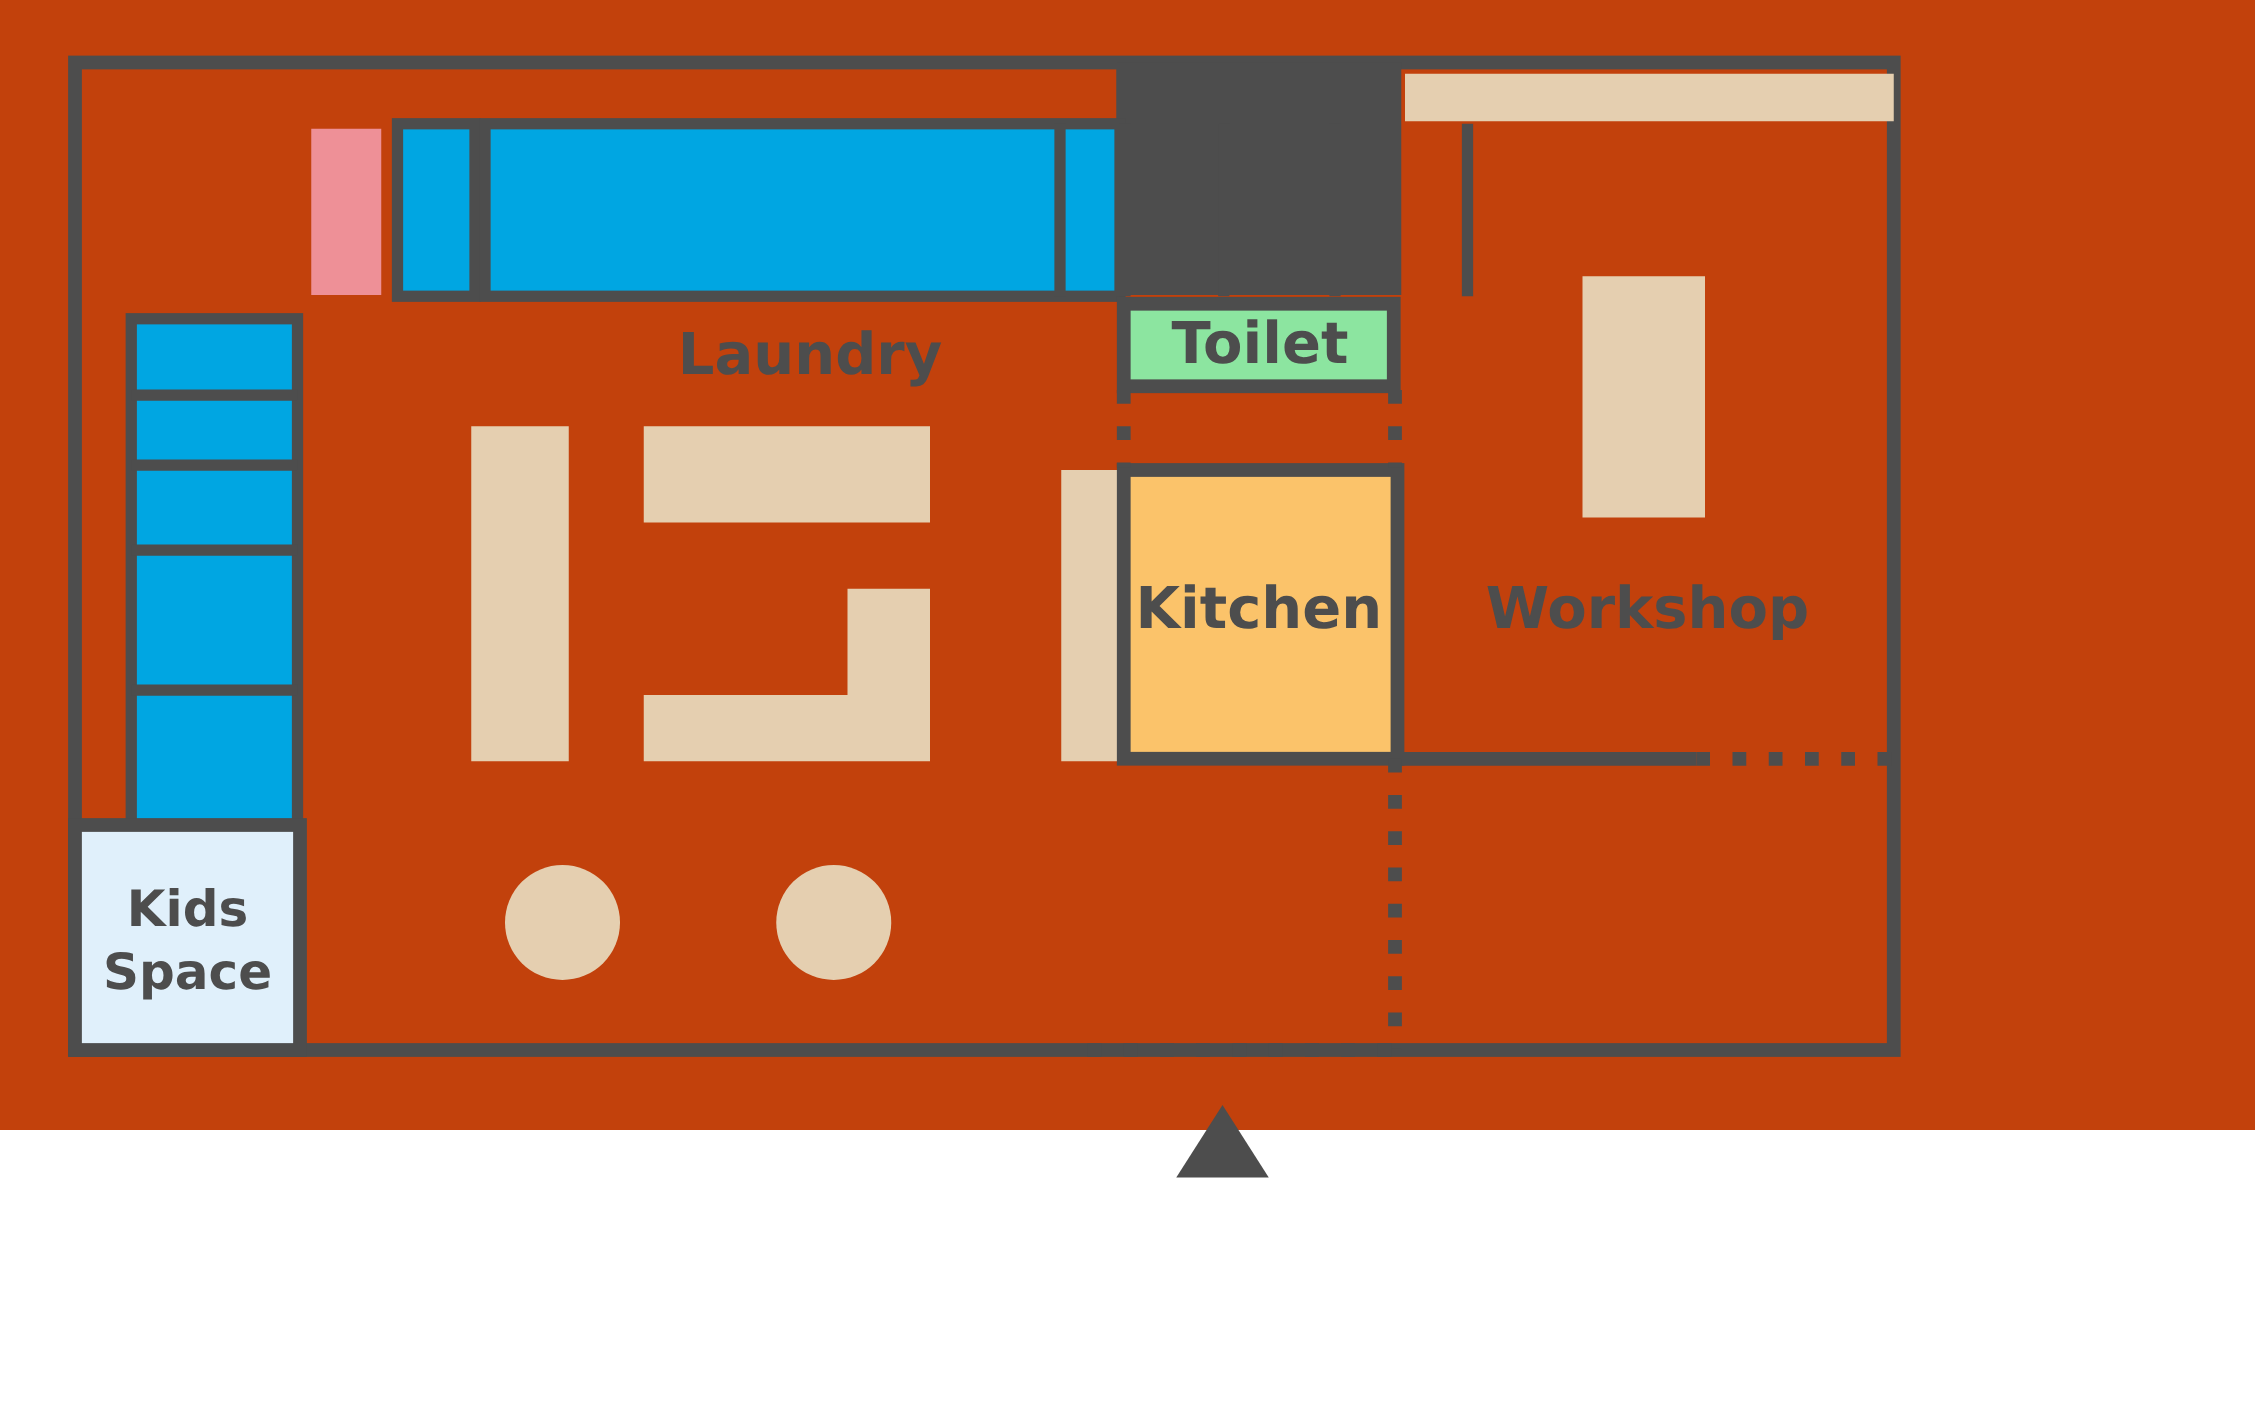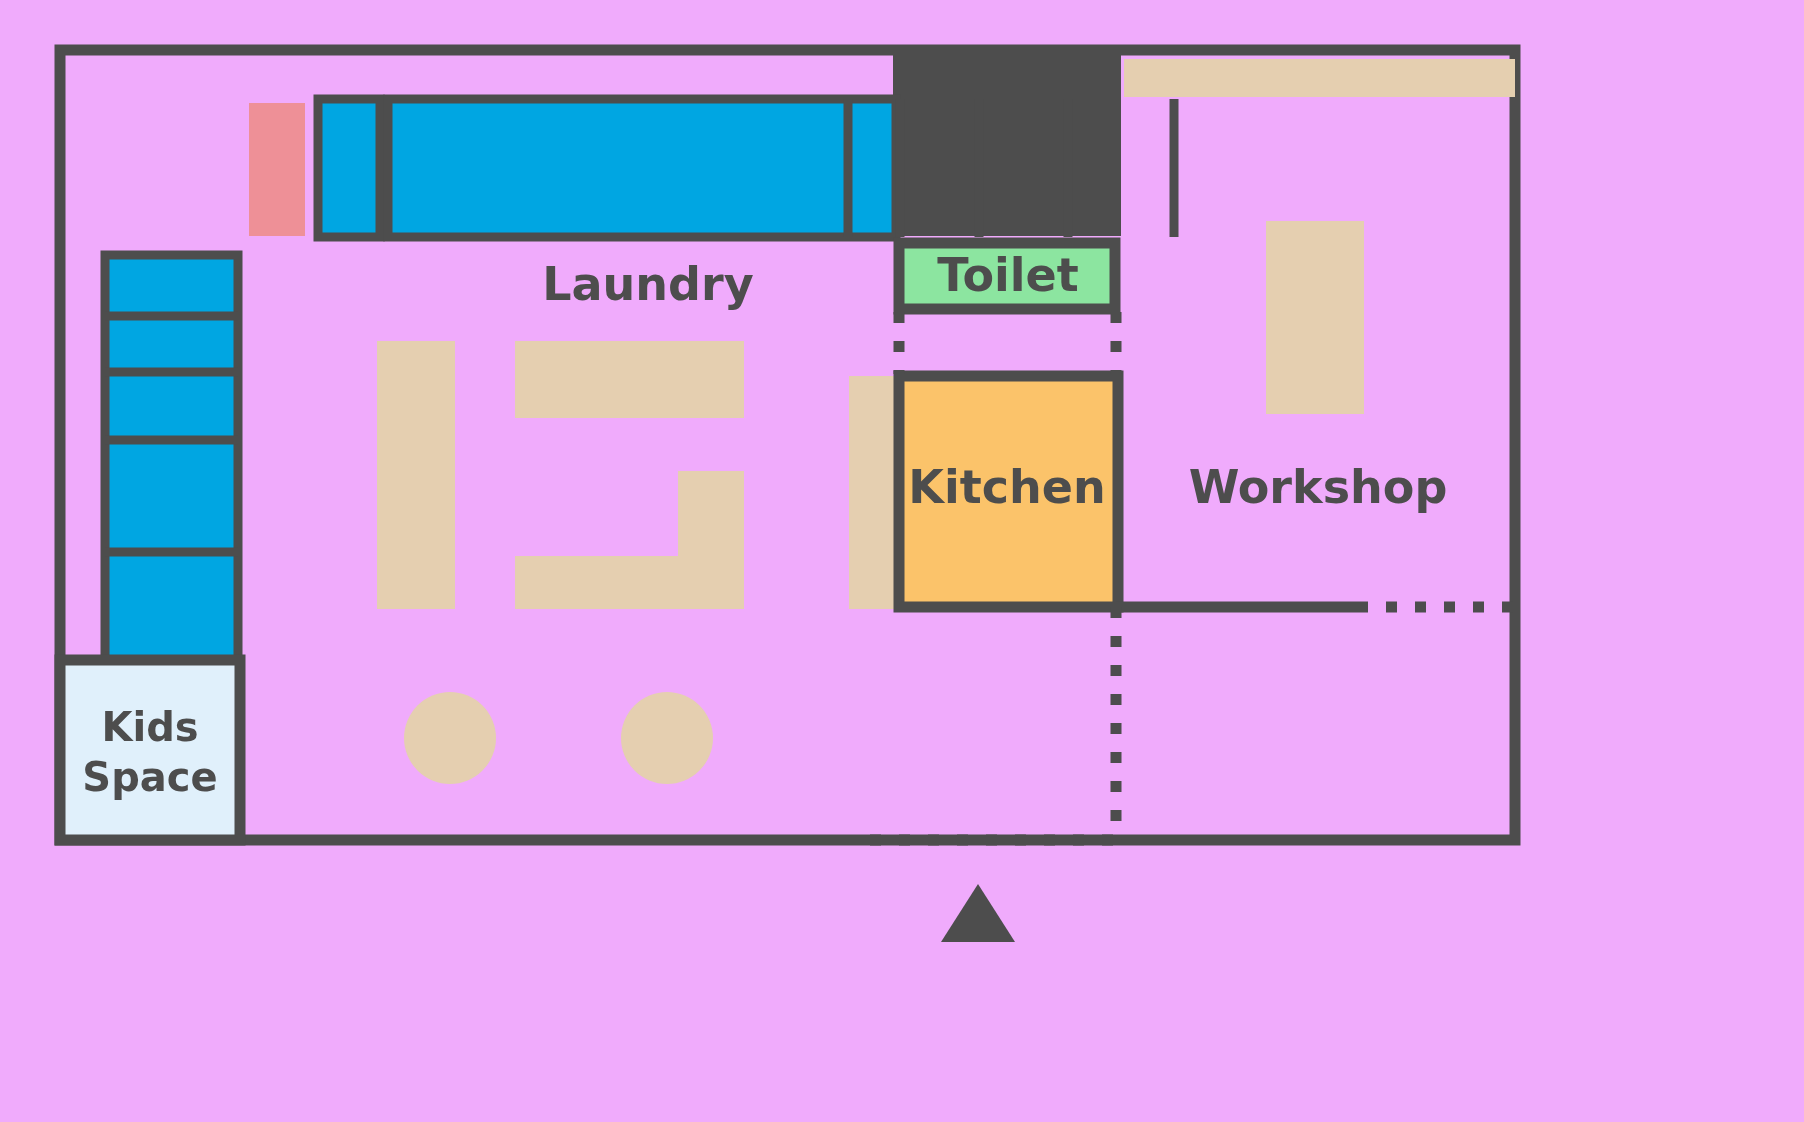--- a/index.html
+++ b/index.html
@@ -9,22 +9,22 @@
   }
   body {
     width: 1804px;
     height: 1122px;
     font-family: "DejaVu Sans", sans-serif;
     overflow: hidden;
   }
   #floorplan-root {
     position: relative;
     width: 1804px;
-    height: 1122px;
-    background: #f0abfc;
+    height: 904px;
+    background: #c2410c;
   }
   svg#plan-svg {
     position: absolute;
     left: 0;
     top: 0;
     width: 1804px;
     height: 1122px;
     display: block;
   }
   .room-label {

